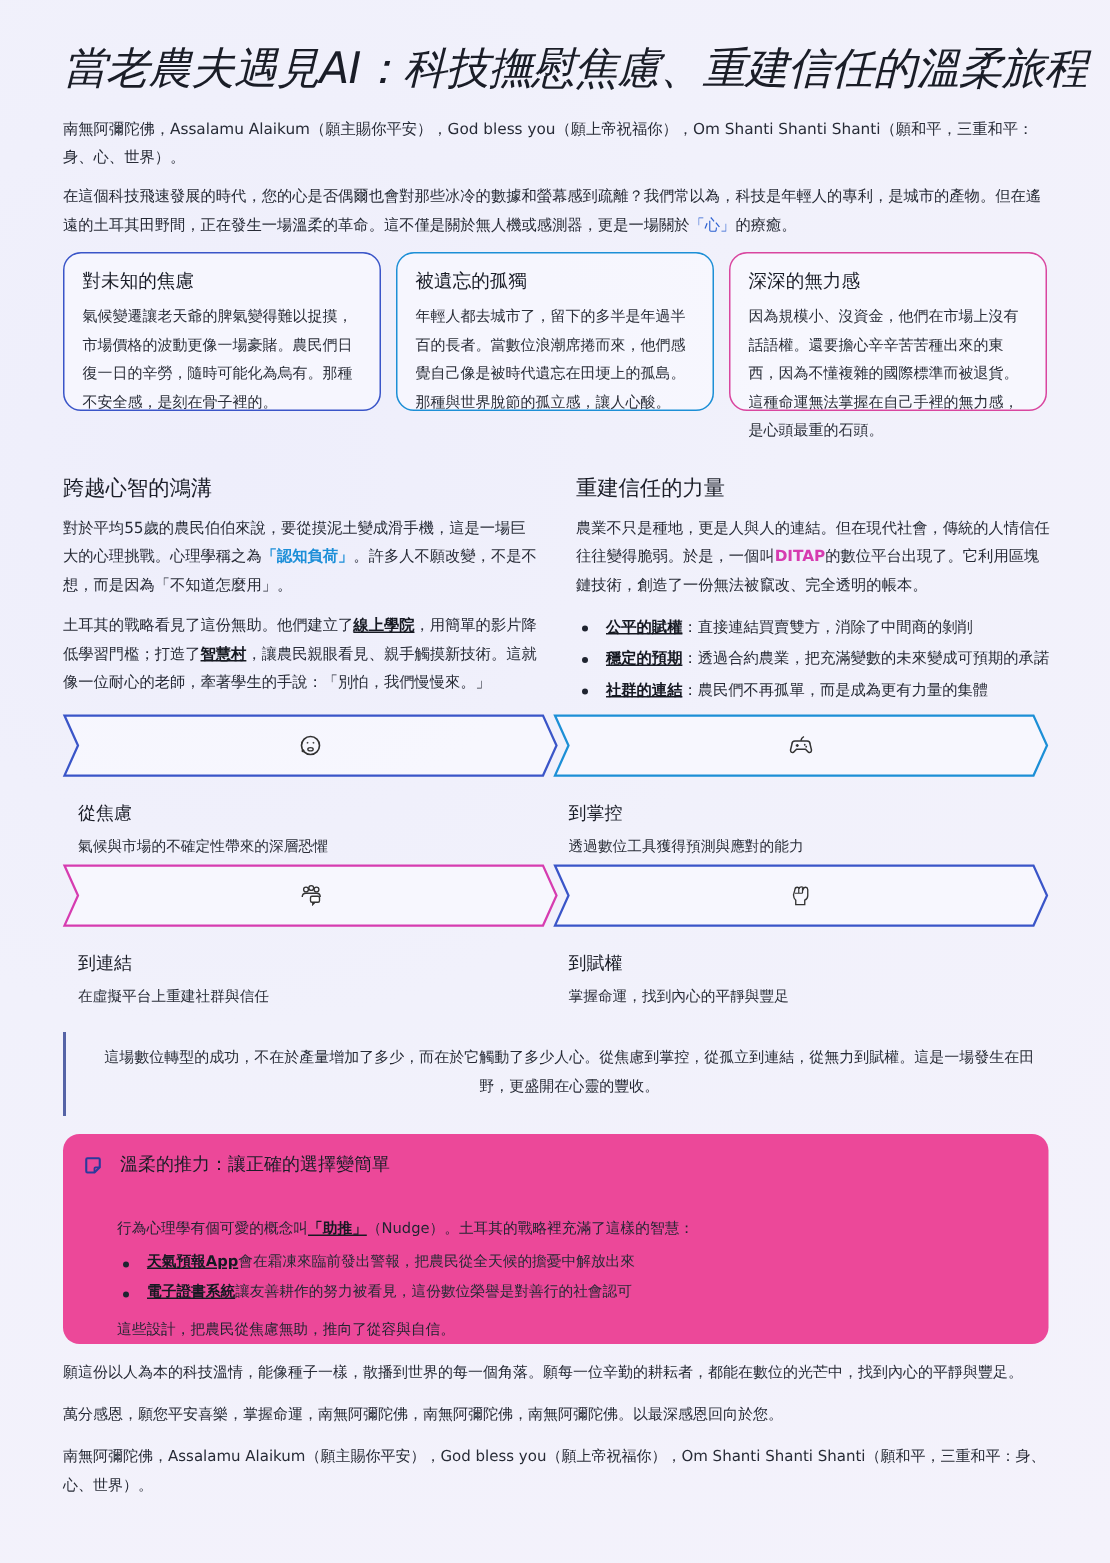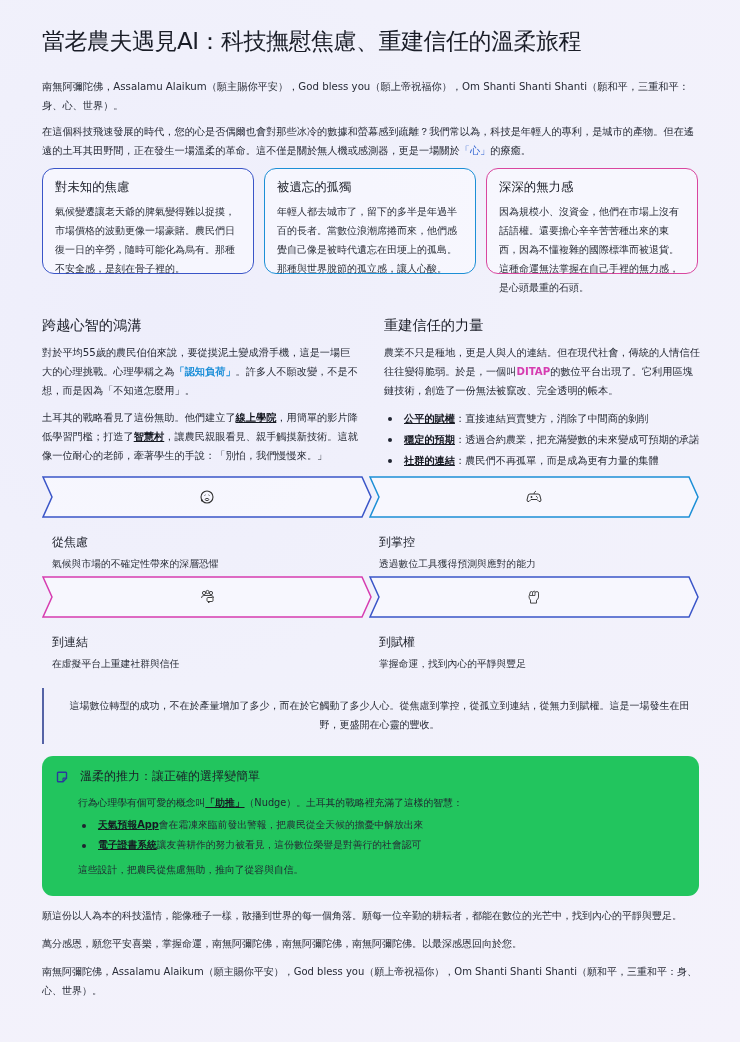--- a/index.html
+++ b/index.html
@@ -7,22 +7,23 @@
   body {
     font-family: "DejaVu Sans", "Liberation Sans", sans-serif;
     color: #1f2430;
     background: radial-gradient(circle at 20% 30%, #eeeefb 0%, #f1f1fb 40%, #f4f2fb 100%);
     position: relative;
     overflow: hidden;
   }
   .page { position: absolute; left: 42px; top: 0; width: 657px; }
   .title {
     position: absolute; top: 26px; left: 0;
-    font-size: 23px; font-weight: 400; color: #1a1d27; letter-spacing: -0.5px;
+    font-size: 29px; font-weight: 400; color: #1a1d27; letter-spacing: -0.5px;
     white-space: nowrap;
+    font-style: italic;
   }
   .p { font-size: 10.2px; line-height: 19px; color: #272b36; }
   .blessing-top { position: absolute; top: 77px; left: 0; width: 657px; }
   .intro { position: absolute; top: 122px; left: 0; width: 657px; }
   .hl-blue { color: #2f63d1; }
   .hl-blue-bold { color: #1d8fd8; font-weight: 700; }
   .hl-pink-bold { color: #d63cb0; font-weight: 700; }
   b, .bold { font-weight: 700; color: #161922; text-decoration: underline; }
 
   .cards { position: absolute; top: 168px; left: 0; width: 657px; height: 128px; }
@@ -56,26 +57,26 @@
 
   .quote {
     position: absolute; top: 688px; left: 0; width: 657px; height: 56px;
     border-left: 2px solid #5563a6;
     padding: 8px 0 0 16px;
   }
   .quote .p { font-size: 10px; text-align: center; }
 
   .callout {
     position: absolute; top: 756px; left: 0; width: 657px; height: 140px;
-    background: #22c55e; border-radius: 11px;
+    background: #ec4899; border-radius: 11px;
     padding: 12px 16px 0 14px;
   }
   .callout-head { display: flex; align-items: center; gap: 12px; }
   .callout-head .ttl { font-size: 12px; color: #1a1d27; }
-  .callout-body { padding-left: 22px; margin-top: 8px; }
+  .callout-body { padding-left: 22px; margin-top: 25px; }
   .callout-body .p { font-size: 9.8px; color: #1f2430; }
   .callout ul.bullets li { font-size: 9.8px; line-height: 20px; }
   .callout ul.bullets { margin: 3px 0 5px; }
 
   .closing { position: absolute; top: 906px; left: 0; width: 657px; }
   .closing .p { font-size: 10px; margin-bottom: 9px; }
 </style>
 </head>
 <body>
 

